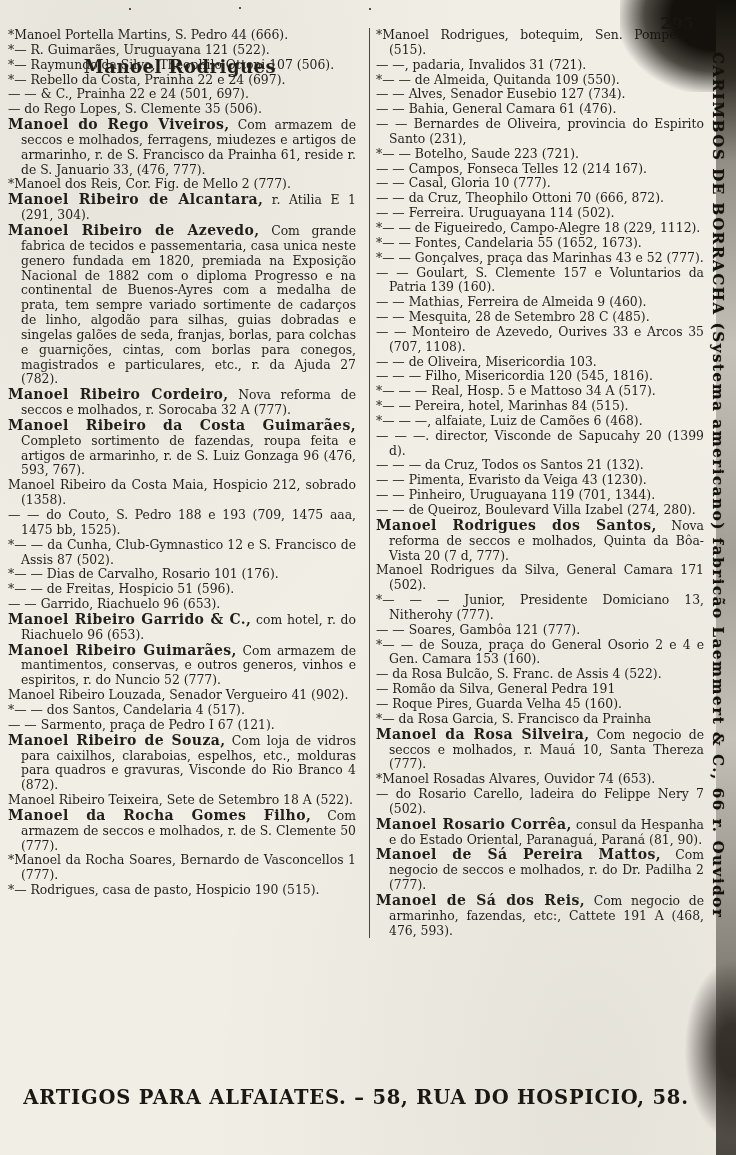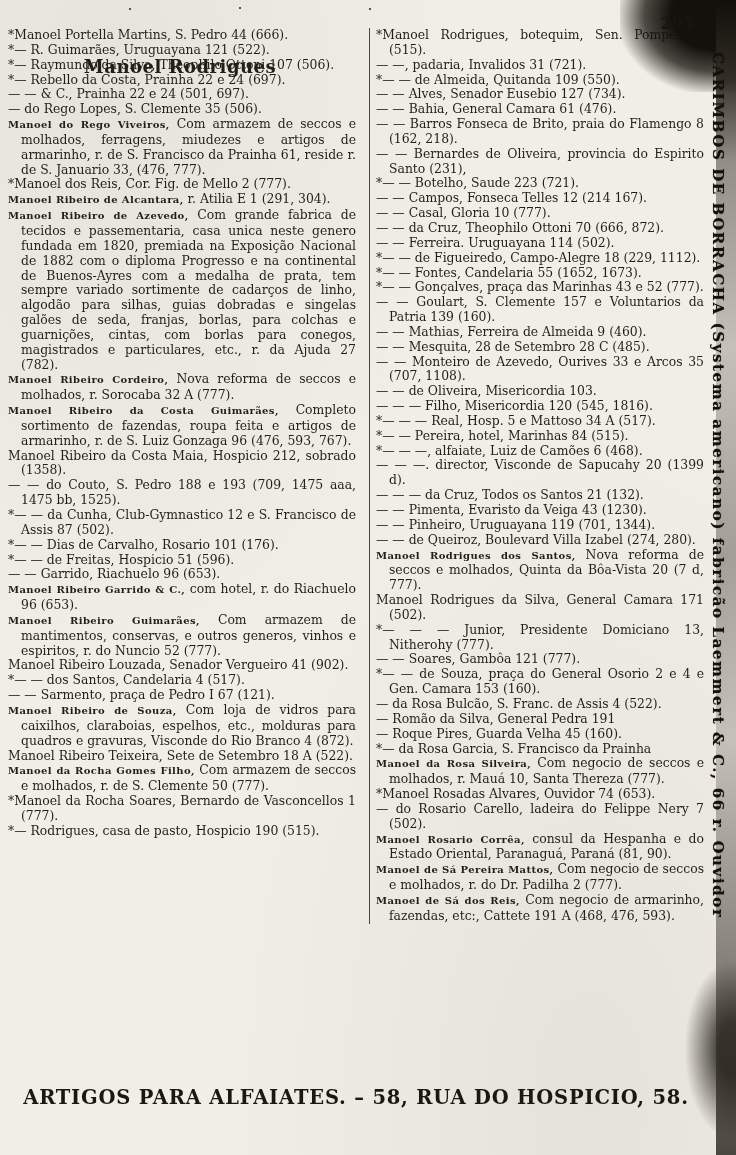--- a/index.html
+++ b/index.html
@@ -17,21 +17,21 @@
   
   .running-head{position:absolute;top:12px;height:26px;font-weight:bold;font-size:18px;letter-spacing:.5px;text-align:center;}
   .head-left{left:6px;width:348px;margin-top:44px;}
   .head-right{left:368px;width:300px;}
   .page-num{position:absolute;top:14px;right:42px;font-weight:bold;font-size:16px;color:#181511;z-index:5;}
   
   .col{position:absolute;top:28px;font-size:12.4px;line-height:14.85px;}
   .col-left{left:8px;width:348px;}
   .col-right{left:369px;width:328px;border-left:1px solid #4a463e;padding-left:6px;}
   .entry{margin:0;padding-left:13px;text-indent:-13px;text-align:justify;}
-  .entry .lead{font-size:10px;letter-spacing:.4px;}
+  .entry .lead{font-size:14px;letter-spacing:.4px;}
   
   .edge-ad{
     position:absolute;top:52px;right:9px;height:1060px;
     writing-mode:vertical-rl;
     font-weight:bold;font-size:15px;letter-spacing:1.6px;
     color:#14110c;white-space:nowrap;z-index:3;
     text-shadow:0 0 1px rgba(20,17,12,.55);
   }
   
   .edge-strip{
@@ -104,21 +104,20 @@
       <p class="entry"><b class="lead">Manoel da Rocha Gomes Filho,</b><span> Com armazem de seccos e molhados, r. de S. Clemente 50 (777).</span></p>
       <p class="entry"><span>*Manoel da Rocha Soares, Bernardo de Vasconcellos 1 (777).</span></p>
       <p class="entry"><span>*— Rodrigues, casa de pasto, Hospicio 190 (515).</span></p>
     </div>
   <div class="col col-right">
       <p class="entry"><span>*Manoel Rodrigues, botequim, Sen. Pompeu 1 (515).</span></p>
       <p class="entry"><span>— —, padaria, Invalidos 31 (721).</span></p>
       <p class="entry"><span>*— — de Almeida, Quitanda 109 (550).</span></p>
       <p class="entry"><span>— — Alves, Senador Eusebio 127 (734).</span></p>
       <p class="entry"><span>— — Bahia, General Camara 61 (476).</span></p>
-      <p class="entry"><span>— — Barros Fonseca de Brito, praia do Flamengo 8 (162, 218).</span></p>
       <p class="entry"><span>— — Bernardes de Oliveira, provincia do Espirito Santo (231),</span></p>
       <p class="entry"><span>*— — Botelho, Saude 223 (721).</span></p>
       <p class="entry"><span>— — Campos, Fonseca Telles 12 (214 167).</span></p>
       <p class="entry"><span>— — Casal, Gloria 10 (777).</span></p>
       <p class="entry"><span>— — da Cruz, Theophilo Ottoni 70 (666, 872).</span></p>
       <p class="entry"><span>— — Ferreira. Uruguayana 114 (502).</span></p>
       <p class="entry"><span>*— — de Figueiredo, Campo-Alegre 18 (229, 1112).</span></p>
       <p class="entry"><span>*— — Fontes, Candelaria 55 (1652, 1673).</span></p>
       <p class="entry"><span>*— — Gonçalves, praça das Marinhas 43 e 52 (777).</span></p>
       <p class="entry"><span>— — Goulart, S. Clemente 157 e Voluntarios da Patria 139 (160).</span></p>

